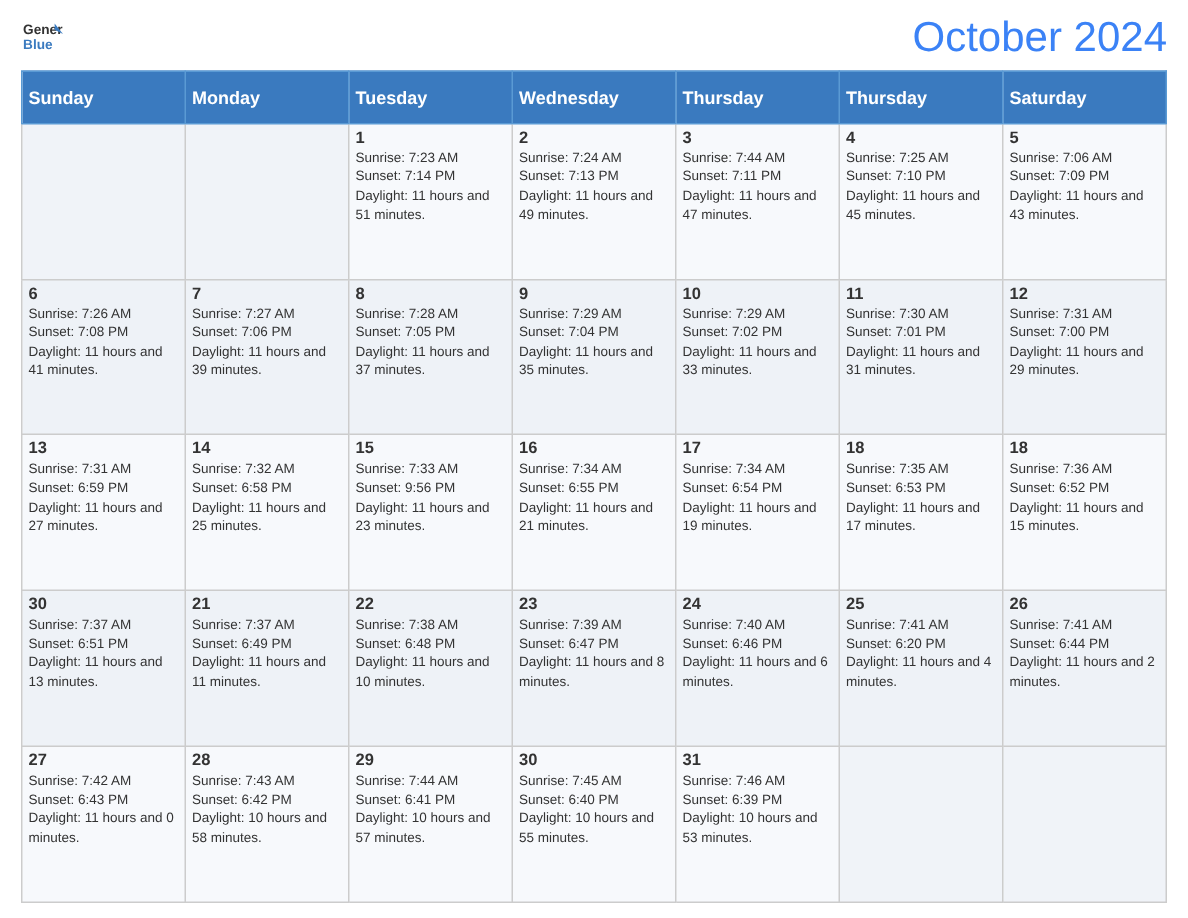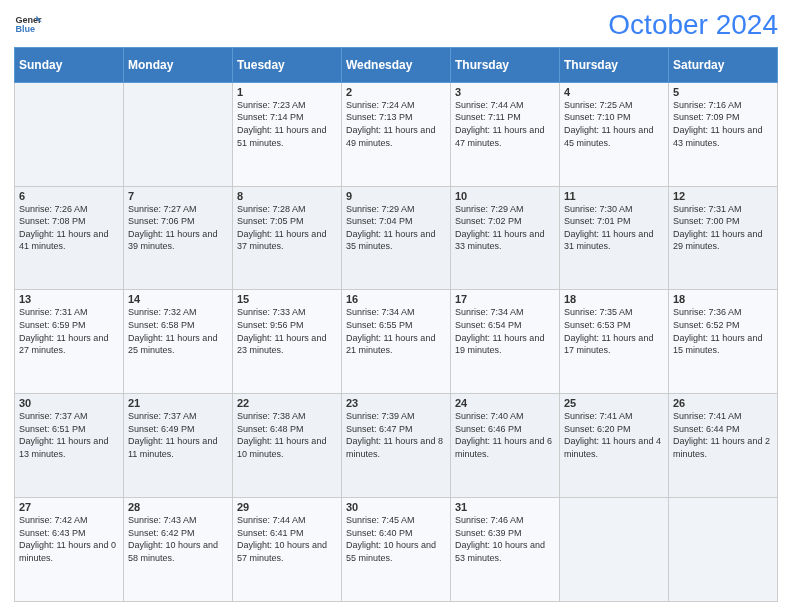--- a/index.html
+++ b/index.html
@@ -142,21 +142,21 @@
 Daylight: 11 hours and 47 minutes.</div>
           </td>
           <td>
             <span class="day-num">4</span>
             <div class="day-info">Sunrise: 7:25 AM
 Sunset: 7:10 PM
 Daylight: 11 hours and 45 minutes.</div>
           </td>
           <td>
             <span class="day-num">5</span>
-            <div class="day-info">Sunrise: 7:16 AM
+            <div class="day-info">Sunrise: 7:06 AM
 Sunset: 7:09 PM
 Daylight: 11 hours and 43 minutes.</div>
           </td>
         </tr>
         <tr>
           <td>
             <span class="day-num">6</span>
             <div class="day-info">Sunrise: 7:26 AM
 Sunset: 7:08 PM
 Daylight: 11 hours and 41 minutes.</div>

